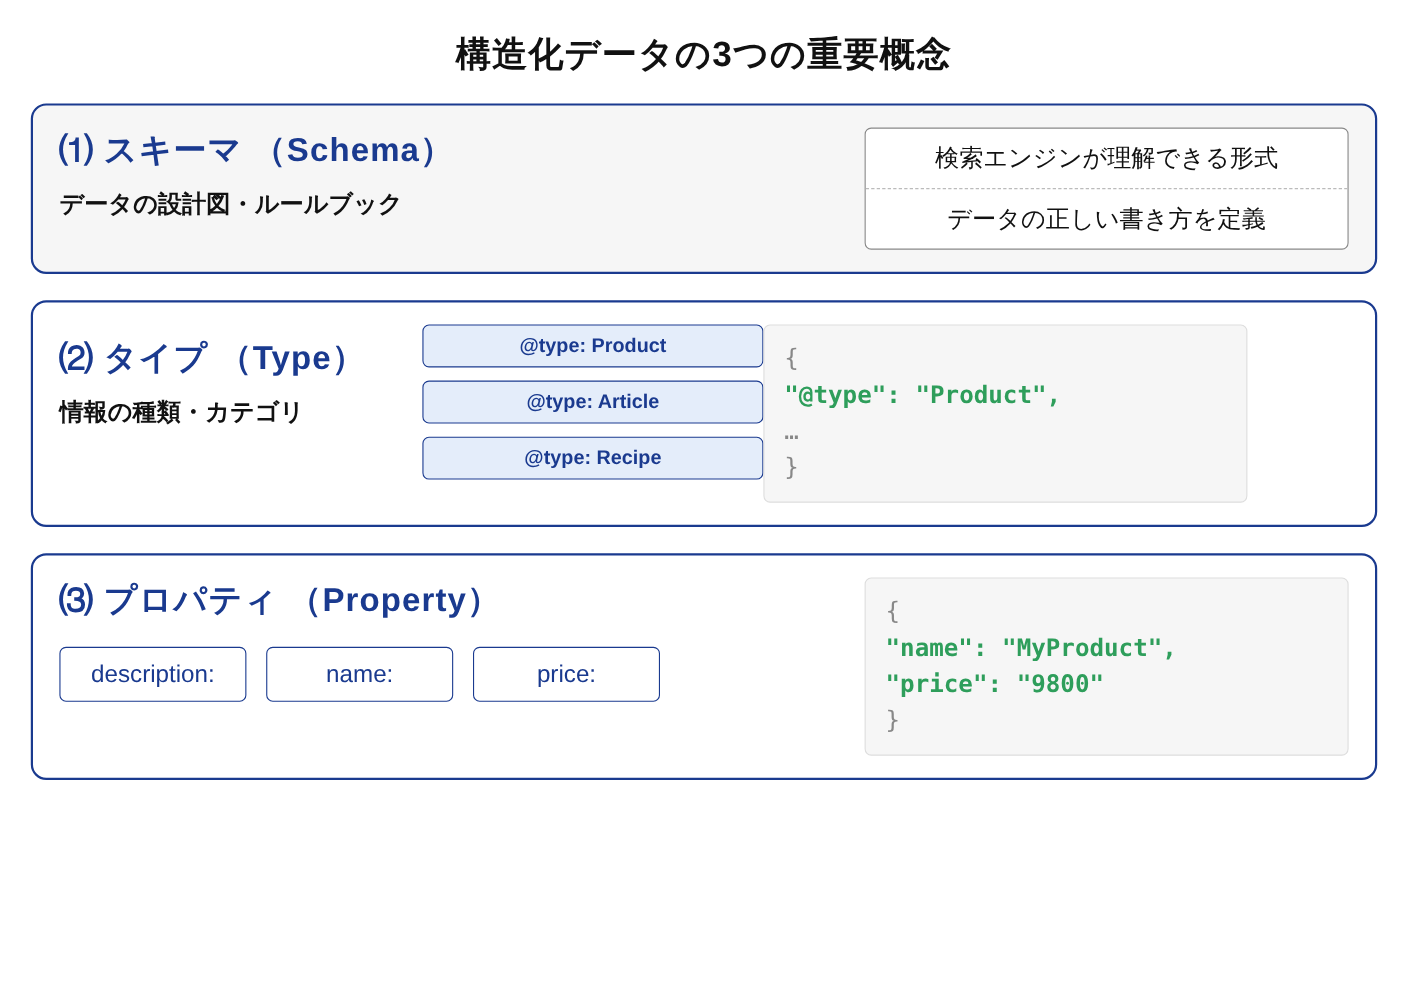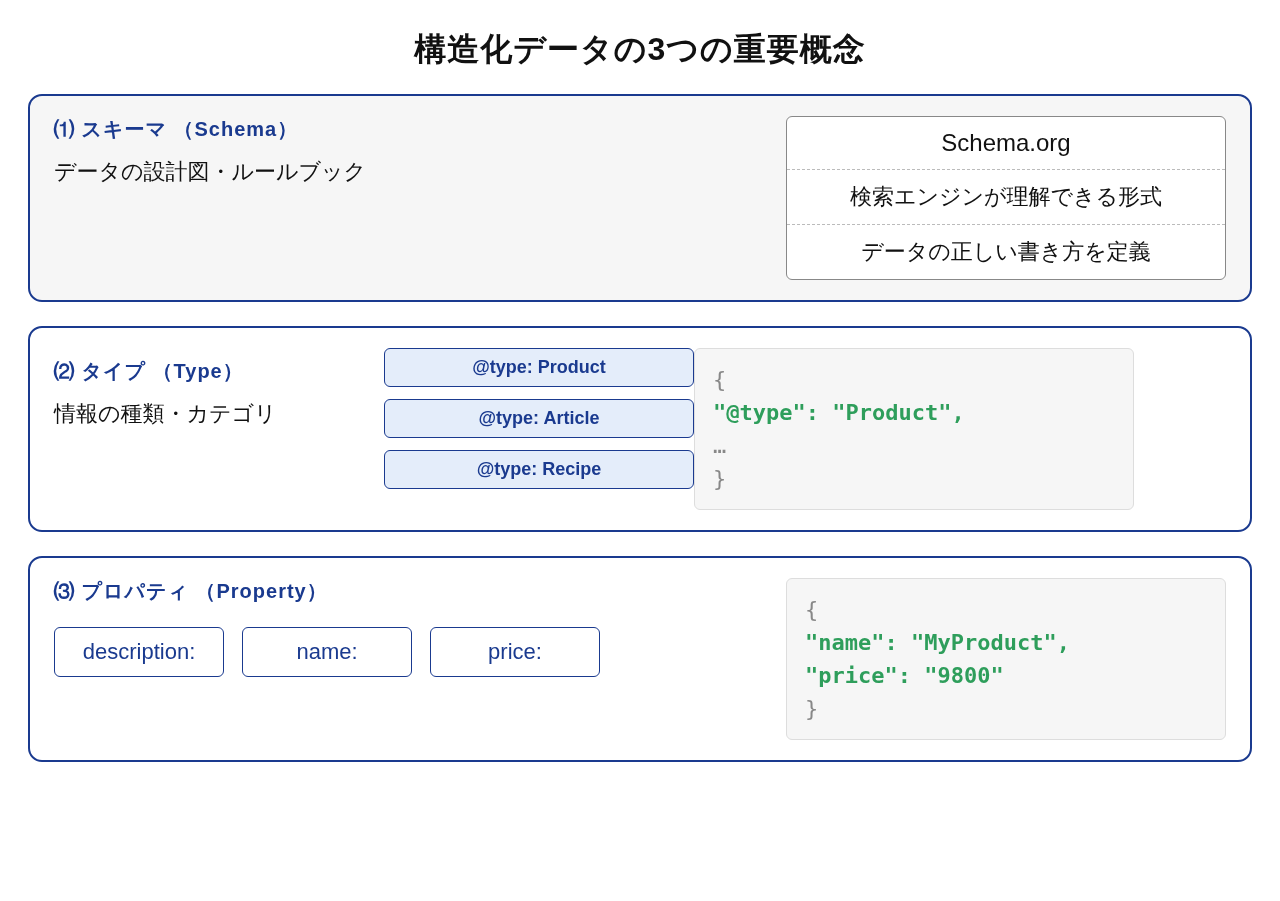--- a/index.html
+++ b/index.html
@@ -24,28 +24,28 @@
     padding: 20px 24px;
     margin-bottom: 24px;
     position: relative;
   }
   .card.bg-grey { background: #f6f6f6; }
   .card.bg-white { background: #fff; }
   .row-top { display: flex; gap: 24px; align-items: flex-start; }
   .left-col { flex: 1 1 auto; }
   .heading {
     color: #1a3a8f;
-    font-size: 20px;
+    font-size: 30px;
     font-weight: 800;
     letter-spacing: 1px;
   }
   .subheading {
     color: #111;
     font-size: 22px;
-    font-weight: 400;
+    font-weight: 700;
     margin-top: 14px;
   }
   .schema-box {
     background: #fff;
     border: 1px solid #888;
     border-radius: 6px;
     width: 440px;
     padding: 0;
     overflow: hidden;
   }
@@ -107,21 +107,20 @@
 
 <h1 class="title">構造化データの3つの重要概念</h1>
 
 <div class="card bg-grey">
   <div class="row-top">
     <div class="left-col">
       <div class="heading">⑴ スキーマ （Schema）</div>
       <div class="subheading">データの設計図・ルールブック</div>
     </div>
     <div class="schema-box">
-      <div class="schema-row first">Schema.org</div>
       <div class="schema-row">検索エンジンが理解できる形式</div>
       <div class="schema-row">データの正しい書き方を定義</div>
     </div>
   </div>
 </div>
 
 <div class="card bg-white">
   <div class="card2-inner">
     <div class="card2-left">
       <div class="heading">⑵ タイプ （Type）</div>

